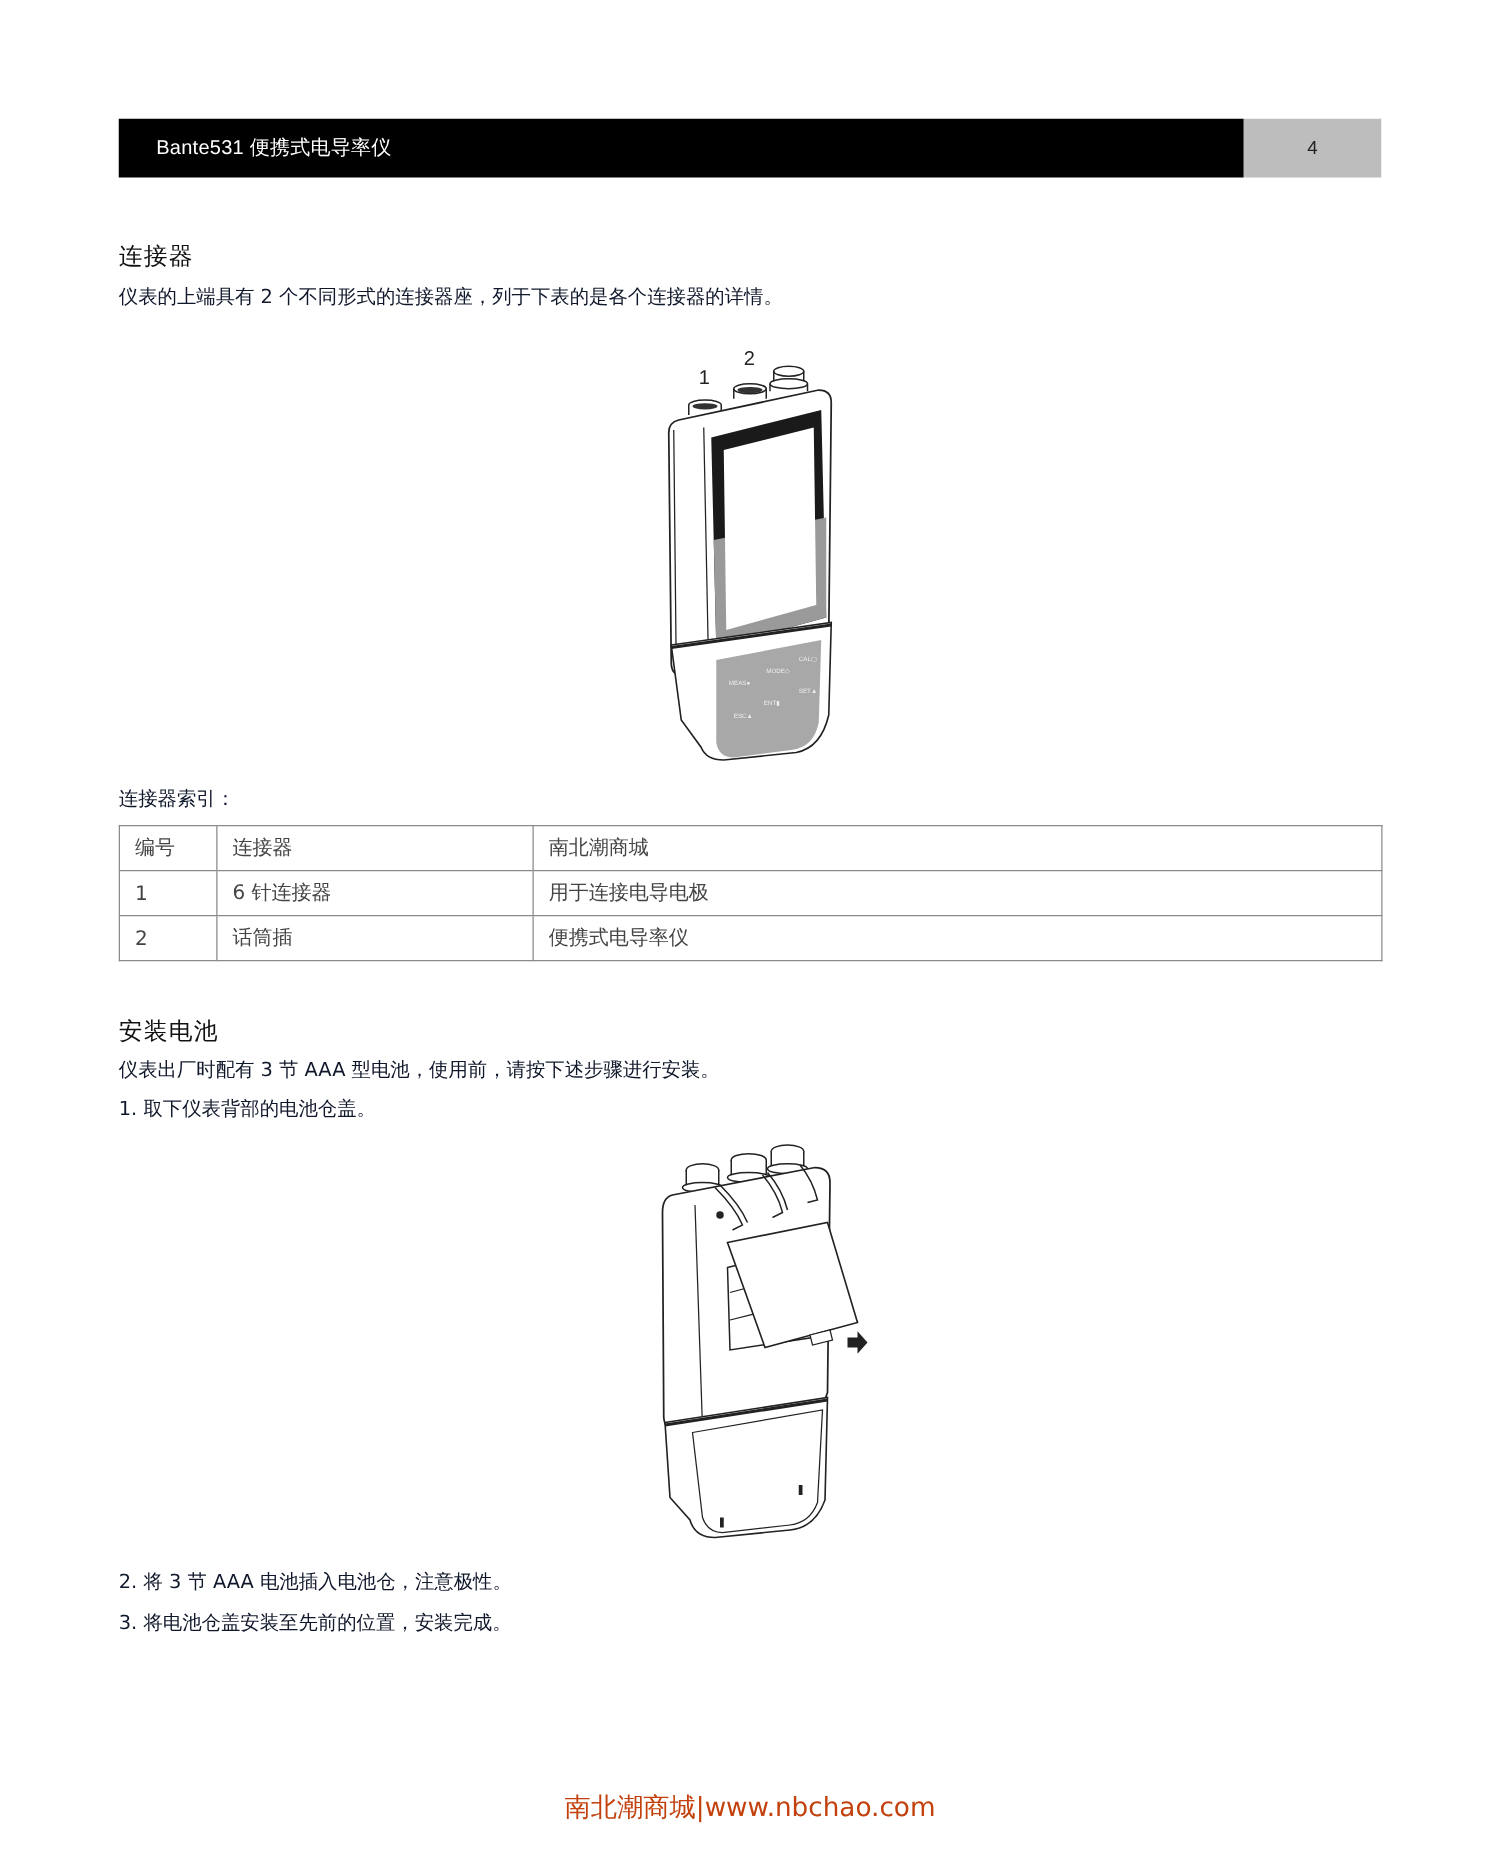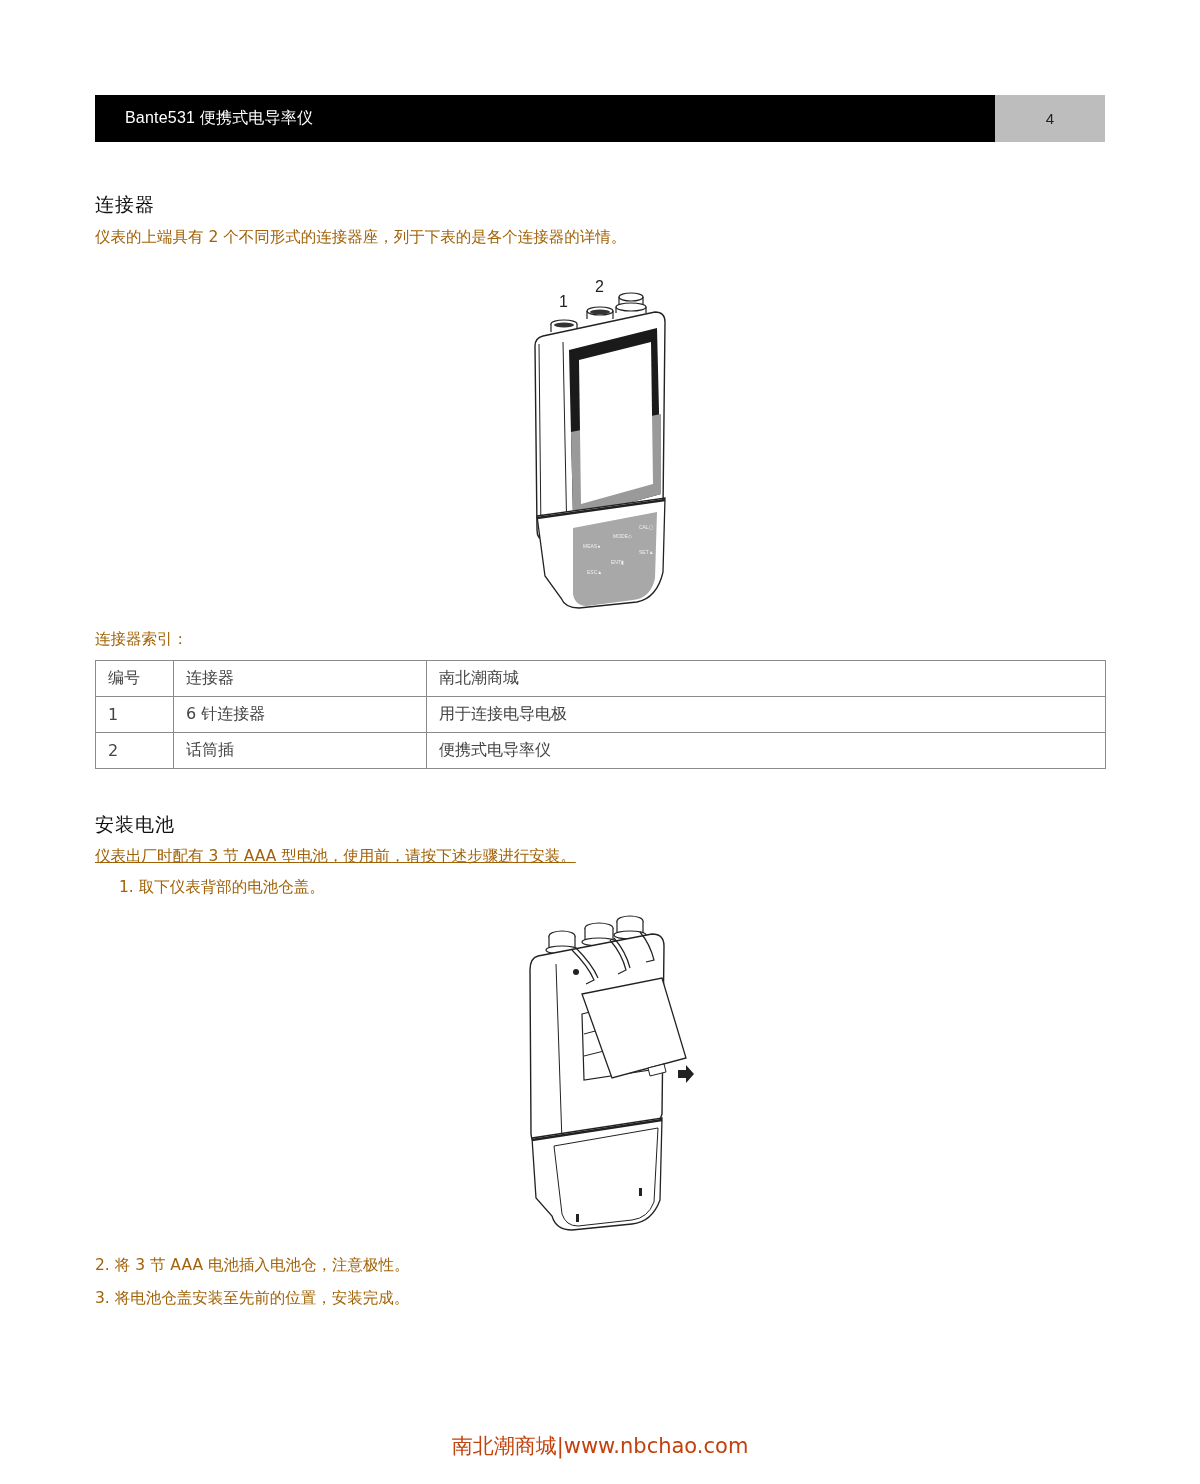--- a/index.html
+++ b/index.html
@@ -20,21 +20,21 @@
   .header-page-box {
     width: 110px; height: 47px; background: #bdbdbd; color: #222;
     display: flex; align-items: center; justify-content: center;
     font-family: "Liberation Sans", sans-serif; font-size: 15px;
   }
   .h2 {
     position: absolute; left: 95px; font-size: 19px; color: #111; font-weight: 500;
     font-family: "DejaVu Sans", sans-serif; letter-spacing: 1px;
   }
   .p {
-    position: absolute; left: 95px; font-size: 15.5px; color: #a16207;
+    position: absolute; left: 95px; font-size: 15.5px; color: #0f172a;
     font-family: "DejaVu Sans", sans-serif; white-space: nowrap;
   }
   .figure { position: absolute; }
   table.conn {
     position: absolute; left: 95px; top: 660px; width: 1011px;
     border-collapse: collapse; font-size: 16px; color: #444;
     font-family: "DejaVu Sans", sans-serif;
     padding-left: 27px;
   }
   table.conn td {
@@ -122,22 +122,22 @@
   </tr>
   <tr>
     <td class="c1">2</td>
     <td class="c2">话筒插</td>
     <td>便携式电导率仪</td>
   </tr>
 </tbody>
   </table>
 
 <div class="h2" style="top:812px;">安装电池</div>
-<div class="p" style="top:846px;text-decoration:underline;">仪表出厂时配有 3 节 AAA 型电池，使用前，请按下述步骤进行安装。</div>
-<div class="p" style="top:877px;margin-left:24px;">1. 取下仪表背部的电池仓盖。</div>
+<div class="p" style="top:846px;">仪表出厂时配有 3 节 AAA 型电池，使用前，请按下述步骤进行安装。</div>
+<div class="p" style="top:877px;">1. 取下仪表背部的电池仓盖。</div>
 
 <svg class="figure" style="left:522px; top:910px;" width="180" height="325" viewBox="0 0 180 325">
 
   <g fill="#fff" stroke="#222" stroke-width="1.2">
     <ellipse cx="40" cy="26" rx="13" ry="5"></ellipse>
     <path d="M27,26 L27,38 Q40,44 53,38 L53,26"></path>
     <ellipse cx="40" cy="40" rx="16" ry="4"></ellipse>
     <ellipse cx="77" cy="18" rx="14" ry="5"></ellipse>
     <path d="M63,18 L63,30 Q77,36 91,30 L91,18"></path>
     <ellipse cx="77" cy="32" rx="17" ry="4"></ellipse>

